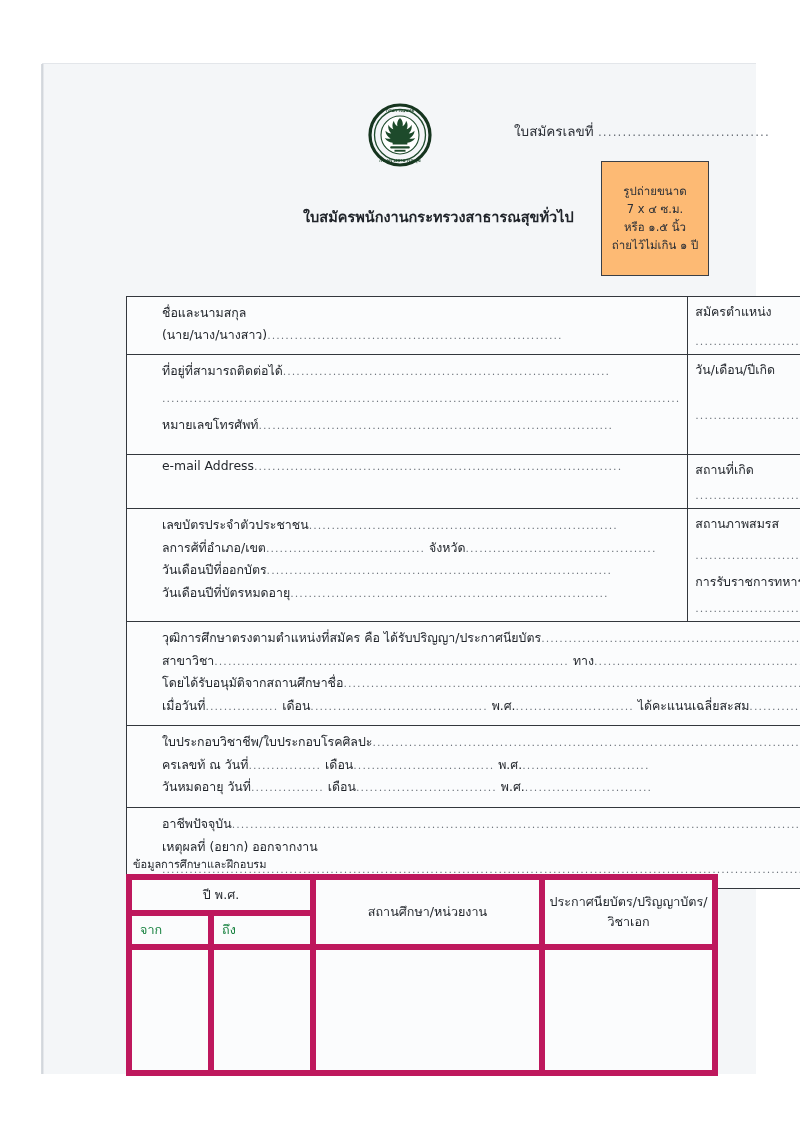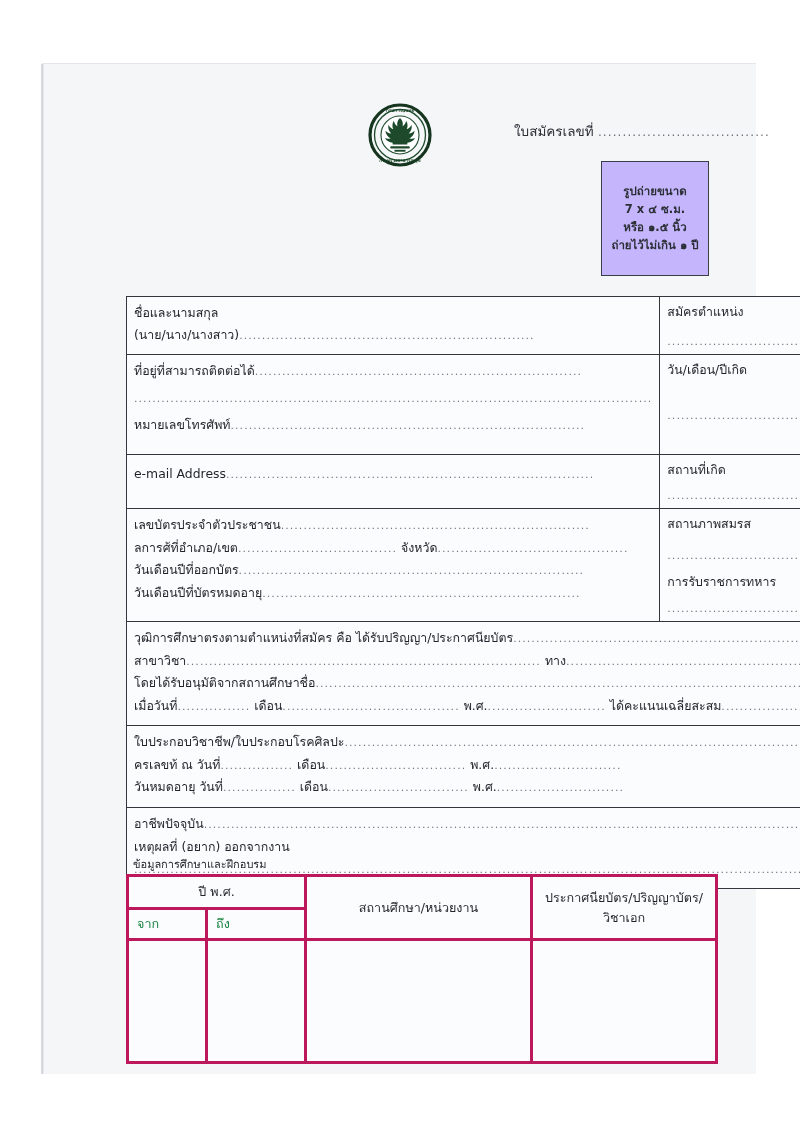--- a/index.html
+++ b/index.html
@@ -31,61 +31,60 @@
     position:absolute;left:502px;top:120px;
     font-size:13.5px;color:#2b2f36;white-space:nowrap;margin-left:12px;
   }
   .appno .dots{letter-spacing:1.1px;color:#6a7078;font-size:12px;}
   .title{
     position:absolute;left:303px;top:205px;
     font-size:14.5px;font-weight:bold;color:#1f2329;white-space:nowrap;
   }
   .photobox{
     position:absolute;left:601px;top:161px;width:106px;height:113px;
-    border:1px solid #3a3f46;background:#c4b5fd;
+    border:1px solid #3a3f46;background:#fdba74;
     display:flex;flex-direction:column;align-items:center;justify-content:center;
     gap:5px;
-    font-weight:bold;
   }
   .photobox span{font-size:11.5px;color:#2b2f36;line-height:1.15;}
 
   
   .tbl{
     position:absolute;left:126px;top:296px;width:592px;
     border:1px solid #33373d;border-collapse:collapse;
     background:#fbfcfd;
   }
   .tbl td{
     border:1px solid #33373d;vertical-align:top;
     padding:5px 7px 6px 7px;
   }
   .ln{
     font-size:12.4px;color:#23272d;line-height:21.5px;
-    white-space:nowrap;overflow:hidden;
+    white-space:nowrap;overflow:hidden;margin-left:28px;
   }
   .lbl{color:#1f2329;}
   .dot{color:#70767e;letter-spacing:1.05px;font-size:11px;}
   td.rc{width:125px;}
   .rlabel{font-size:12.4px;color:#1f2329;line-height:19px;display:block;}
   .rdots{
     display:block;color:#70767e;letter-spacing:1.05px;font-size:11px;
     margin-top:14px;overflow:hidden;white-space:nowrap;
   }
   .rdots.tight{margin-top:10px;}
 
   
   .subhead{
     position:absolute;left:133px;top:855px;
     font-size:11px;color:#1f2329;
   }
   .tbl2{
     position:absolute;left:126px;top:874px;width:592px;
     border:1px solid #33373d;border-collapse:collapse;background:#fbfcfd;
   }
-  .tbl2 td{border:3px solid #be185d;}
+  .tbl2 td{border:6px solid #be185d;}
   .th{
     text-align:center;font-size:12.6px;color:#1f2329;padding:5px 4px;
   }
   .thl{font-size:12.6px;color:#15803d;padding:4px 8px;}
   .emptyrow td{height:118px;}
 </style>
 </head>
 <body>
 
 <div class="page">
@@ -107,20 +106,21 @@
         <text x="32" y="59.4" text-anchor="middle">กระทรวงสาธารณสุข</text>
       </g>
     </svg>
   </div>
 
   <div class="appno">
     <span>ใบสมัครเลขที่</span>
     <span class="dots">...................................</span>
   </div>
 
+  <div class="title">ใบสมัครพนักงานกระทรวงสาธารณสุขทั่วไป</div>
 
   <div class="photobox">
     <span>รูปถ่ายขนาด</span>
     <span>7 x ๔ ซ.ม.</span>
     <span>หรือ ๑.๕ นิ้ว</span>
     <span>ถ่ายไว้ไม่เกิน ๑ ปี</span>
   </div>
 
   <table class="tbl">
 
@@ -151,21 +151,21 @@
         </div>
       </td>
       <td class="rc">
         <span class="rlabel">วัน/เดือน/ปีเกิด</span>
         <span class="rdots" style="margin-top:30px">.................................</span>
       </td>
 
     </tr>
 
     <tr>
-      <td style="height:28px;border-top:0;padding-top:8px">
+      <td style="height:28px;border-top:0;padding-top:0">
         <div class="ln">
           <span class="lbl">e-mail Address</span><span class="dot">.................................................................................</span>
         </div>
       </td>
       <td class="rc">
         <span class="rlabel">สถานที่เกิด</span>
         <span class="rdots tight">.................................</span>
       </td>
 
     </tr>

